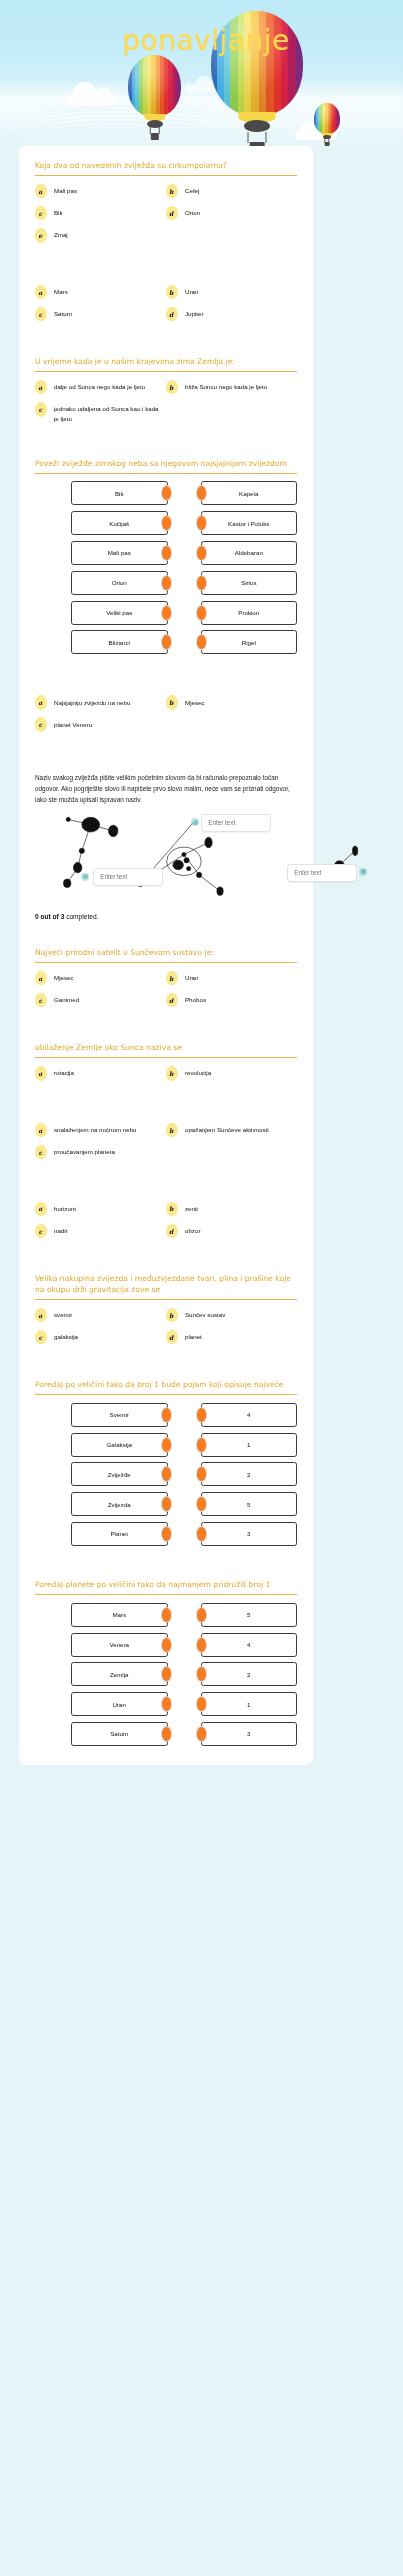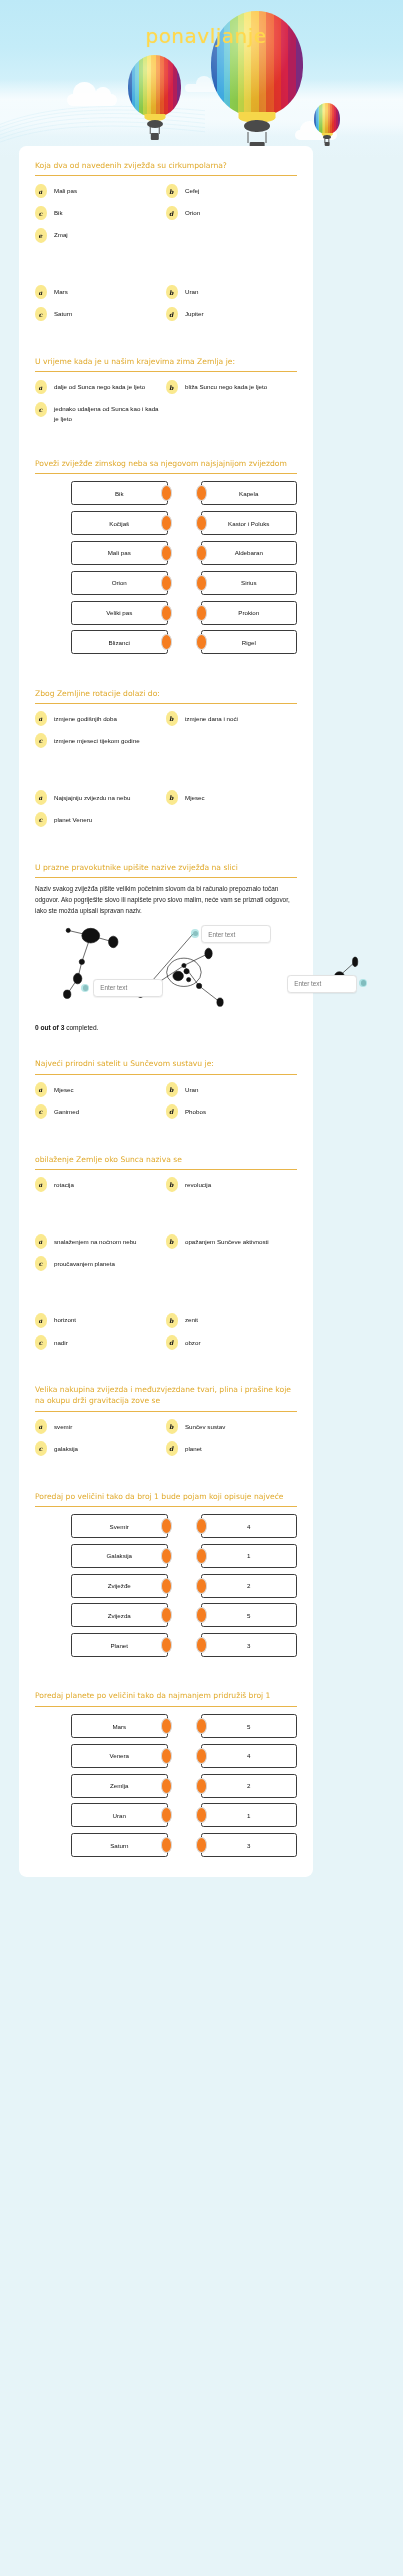--- a/index.html
+++ b/index.html
@@ -20,21 +20,21 @@
     overflow: hidden;
   }
   .hero-band {
     position:absolute; left:0; right:0; top:79px; height:58px;
     background: linear-gradient(180deg, rgba(255,255,255,0) 0%, rgba(255,255,255,.75) 35%, rgba(255,255,255,.55) 70%, rgba(255,255,255,0) 100%);
   }
   .hero-title {
     position:absolute; top:24px; left:8px; right:0;
     text-align:center;
     font-family:"DejaVu Sans", sans-serif;
-    font-size:20px;
+    font-size:28px;
     font-weight:400;
     color:#ffd84d;
     letter-spacing:0.5px;
     text-shadow:0 0 1.1px rgba(255,216,77,.6);
   }
   .swirls {
     position:absolute; left:-21px; top:97px; width:226px; height:58px;
     opacity:.5;
   }
   .cloud {
@@ -398,57 +398,39 @@
           <span class="knob"></span>
         </div>
         <div class="pair-box right">
           <span class="knob"></span>
           <span>Rigel</span>
         </div>
       </div>
     </div>
   </div>
 
-  <div class="card">
-    <div class="q-title">Zbog Zemljine rotacije dolazi do:</div>
-    <div class="opts">
-      <div class="opt">
-        <div class="bullet">a</div>
-        <div class="opt-label">izmjene godišnjih doba</div>
-      </div>
-      <div class="opt">
-        <div class="bullet">b</div>
-        <div class="opt-label">izmjene dana i noći</div>
-      </div>
-      <div class="opt">
-        <div class="bullet">c</div>
-        <div class="opt-label">izmjene mjeseci tijekom godine</div>
-      </div>
-    </div>
-  </div>
 
   <div class="card">
     <div class="opts">
       <div class="opt">
         <div class="bullet">a</div>
         <div class="opt-label">Najsjajniju zvijezdu na nebu</div>
       </div>
       <div class="opt">
         <div class="bullet">b</div>
         <div class="opt-label">Mjesec</div>
       </div>
       <div class="opt">
         <div class="bullet">c</div>
         <div class="opt-label">planet Veneru</div>
       </div>
     </div>
   </div>
 
   <div class="card">
-    <div class="q-title">U prazne pravokutnike upišite nazive zviježđa na slici</div>
     <div class="q-note">Naziv svakog zviježđa pišite velikim početnim slovom da bi računalo prepoznalo točan odgovor. Ako pogriješite slovo ili napišete prvo slovo malim, neće vam se priznati odgovor, iako ste možda upisali ispravan naziv.</div>
 
     <div class="starmap">
       <svg width="368" height="89" viewBox="0 0 700 170">
         <g stroke="#111" stroke-width="1.2" fill="#111">
 
           <line x1="62" y1="18" x2="105" y2="28"></line>
           <line x1="105" y1="28" x2="148" y2="40"></line>
           <line x1="105" y1="28" x2="88" y2="78"></line>
           <line x1="88" y1="78" x2="80" y2="110"></line>

